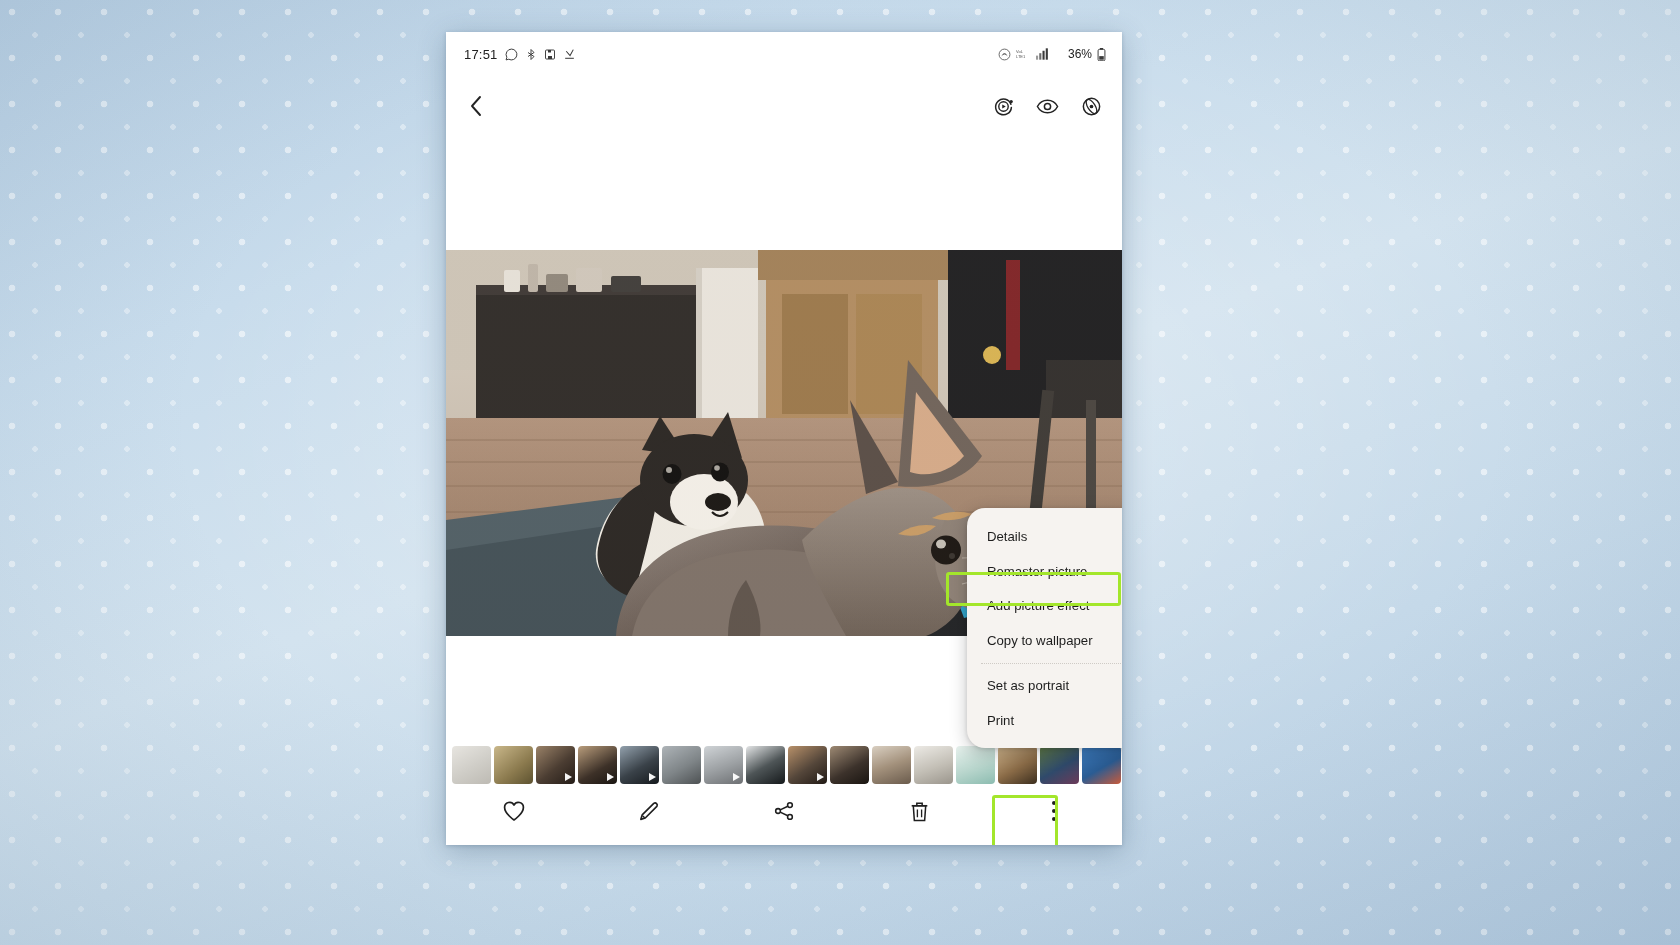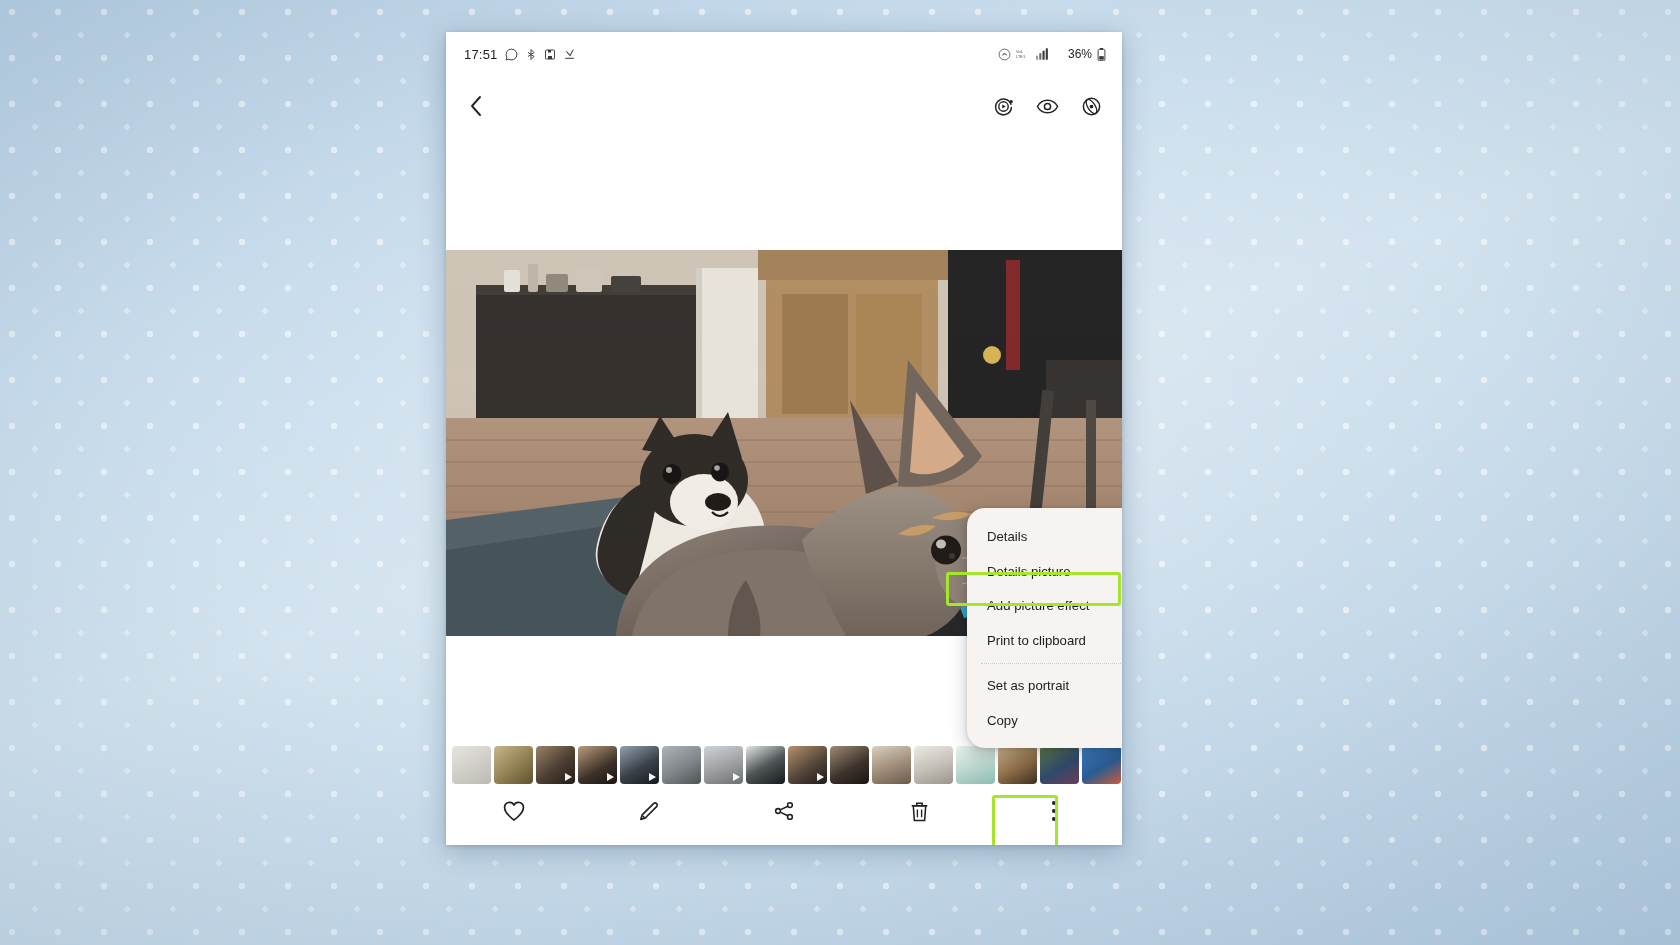--- a/index.html
+++ b/index.html
@@ -422,24 +422,24 @@
     </span>
   </div>
 
   <div id="dock">
     
     
   </div>
 
   <div id="ctxmenu">
     <div class="mi">Details</div>
-    <div class="mi">Details picture</div>
+    <div class="mi">Remaster picture</div>
     <div class="mi">Add picture effect</div>
-    <div class="mi">Print to clipboard</div>
+    <div class="mi">Copy to wallpaper</div>
     <div class="mdiv"></div>
     <div class="mi">Set as portrait</div>
-    <div class="mi">Copy</div>
+    <div class="mi">Print</div>
   </div>
 
   <div class="hl" id="hl-remaster"></div>
   <div class="hl" id="hl-more"></div>
 
 </div>
 
 </body></html>

